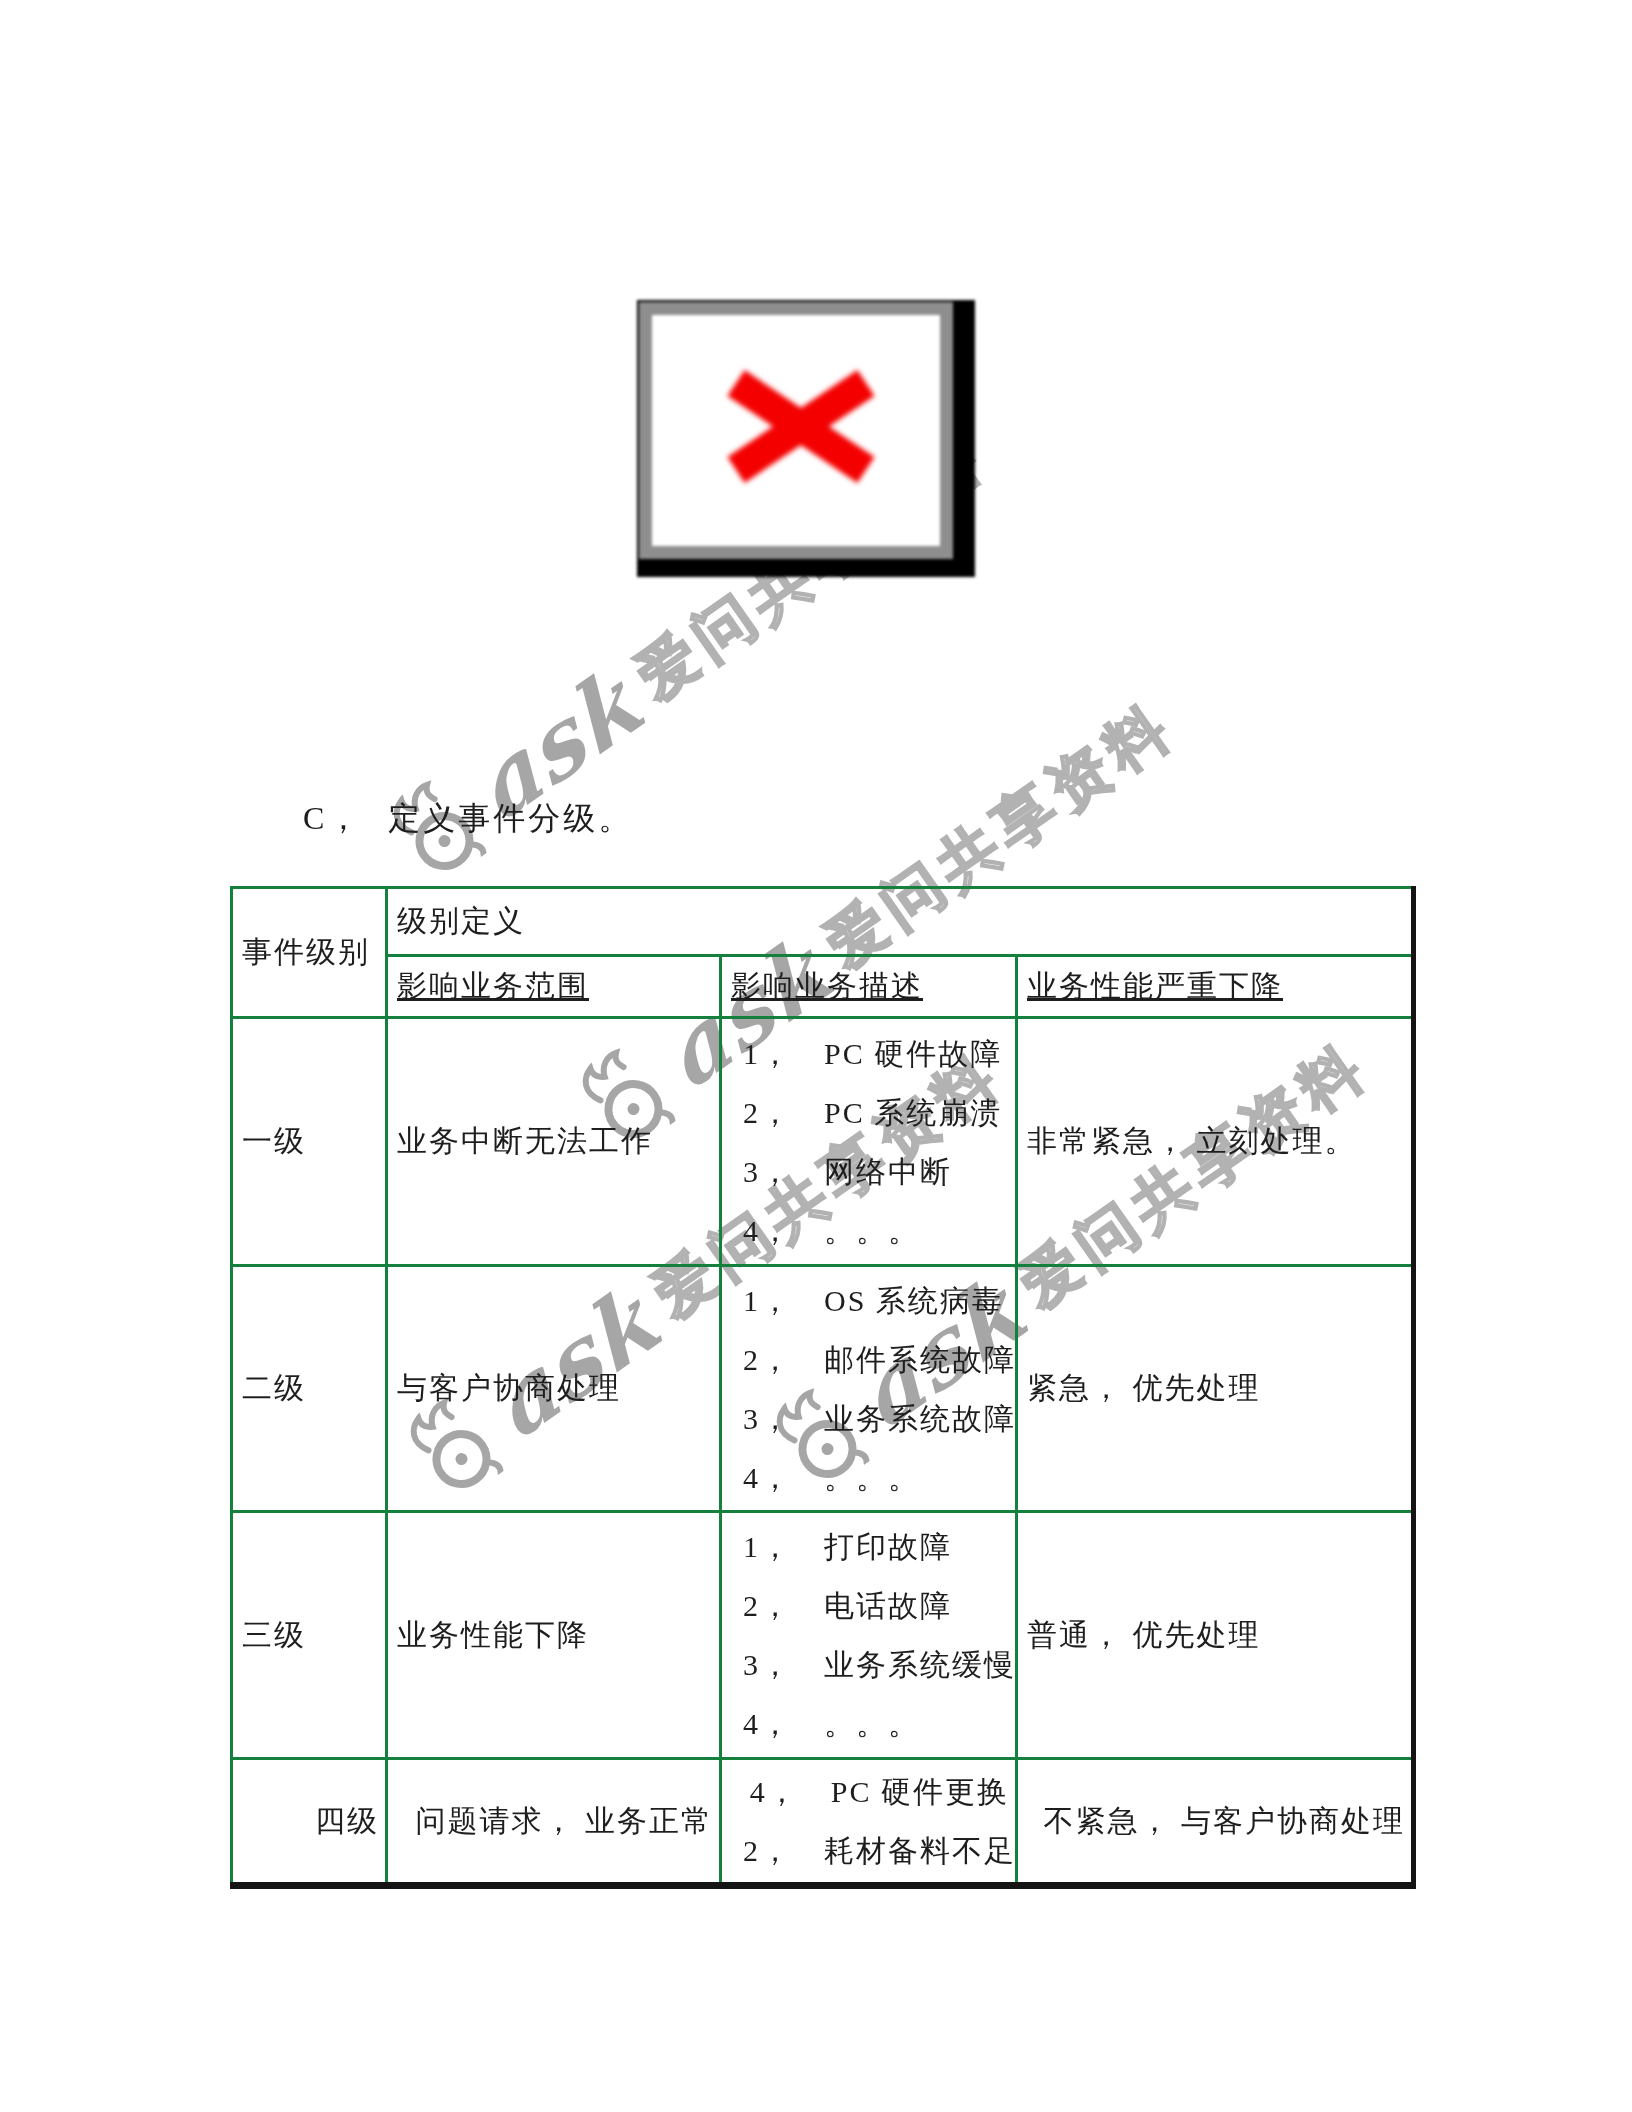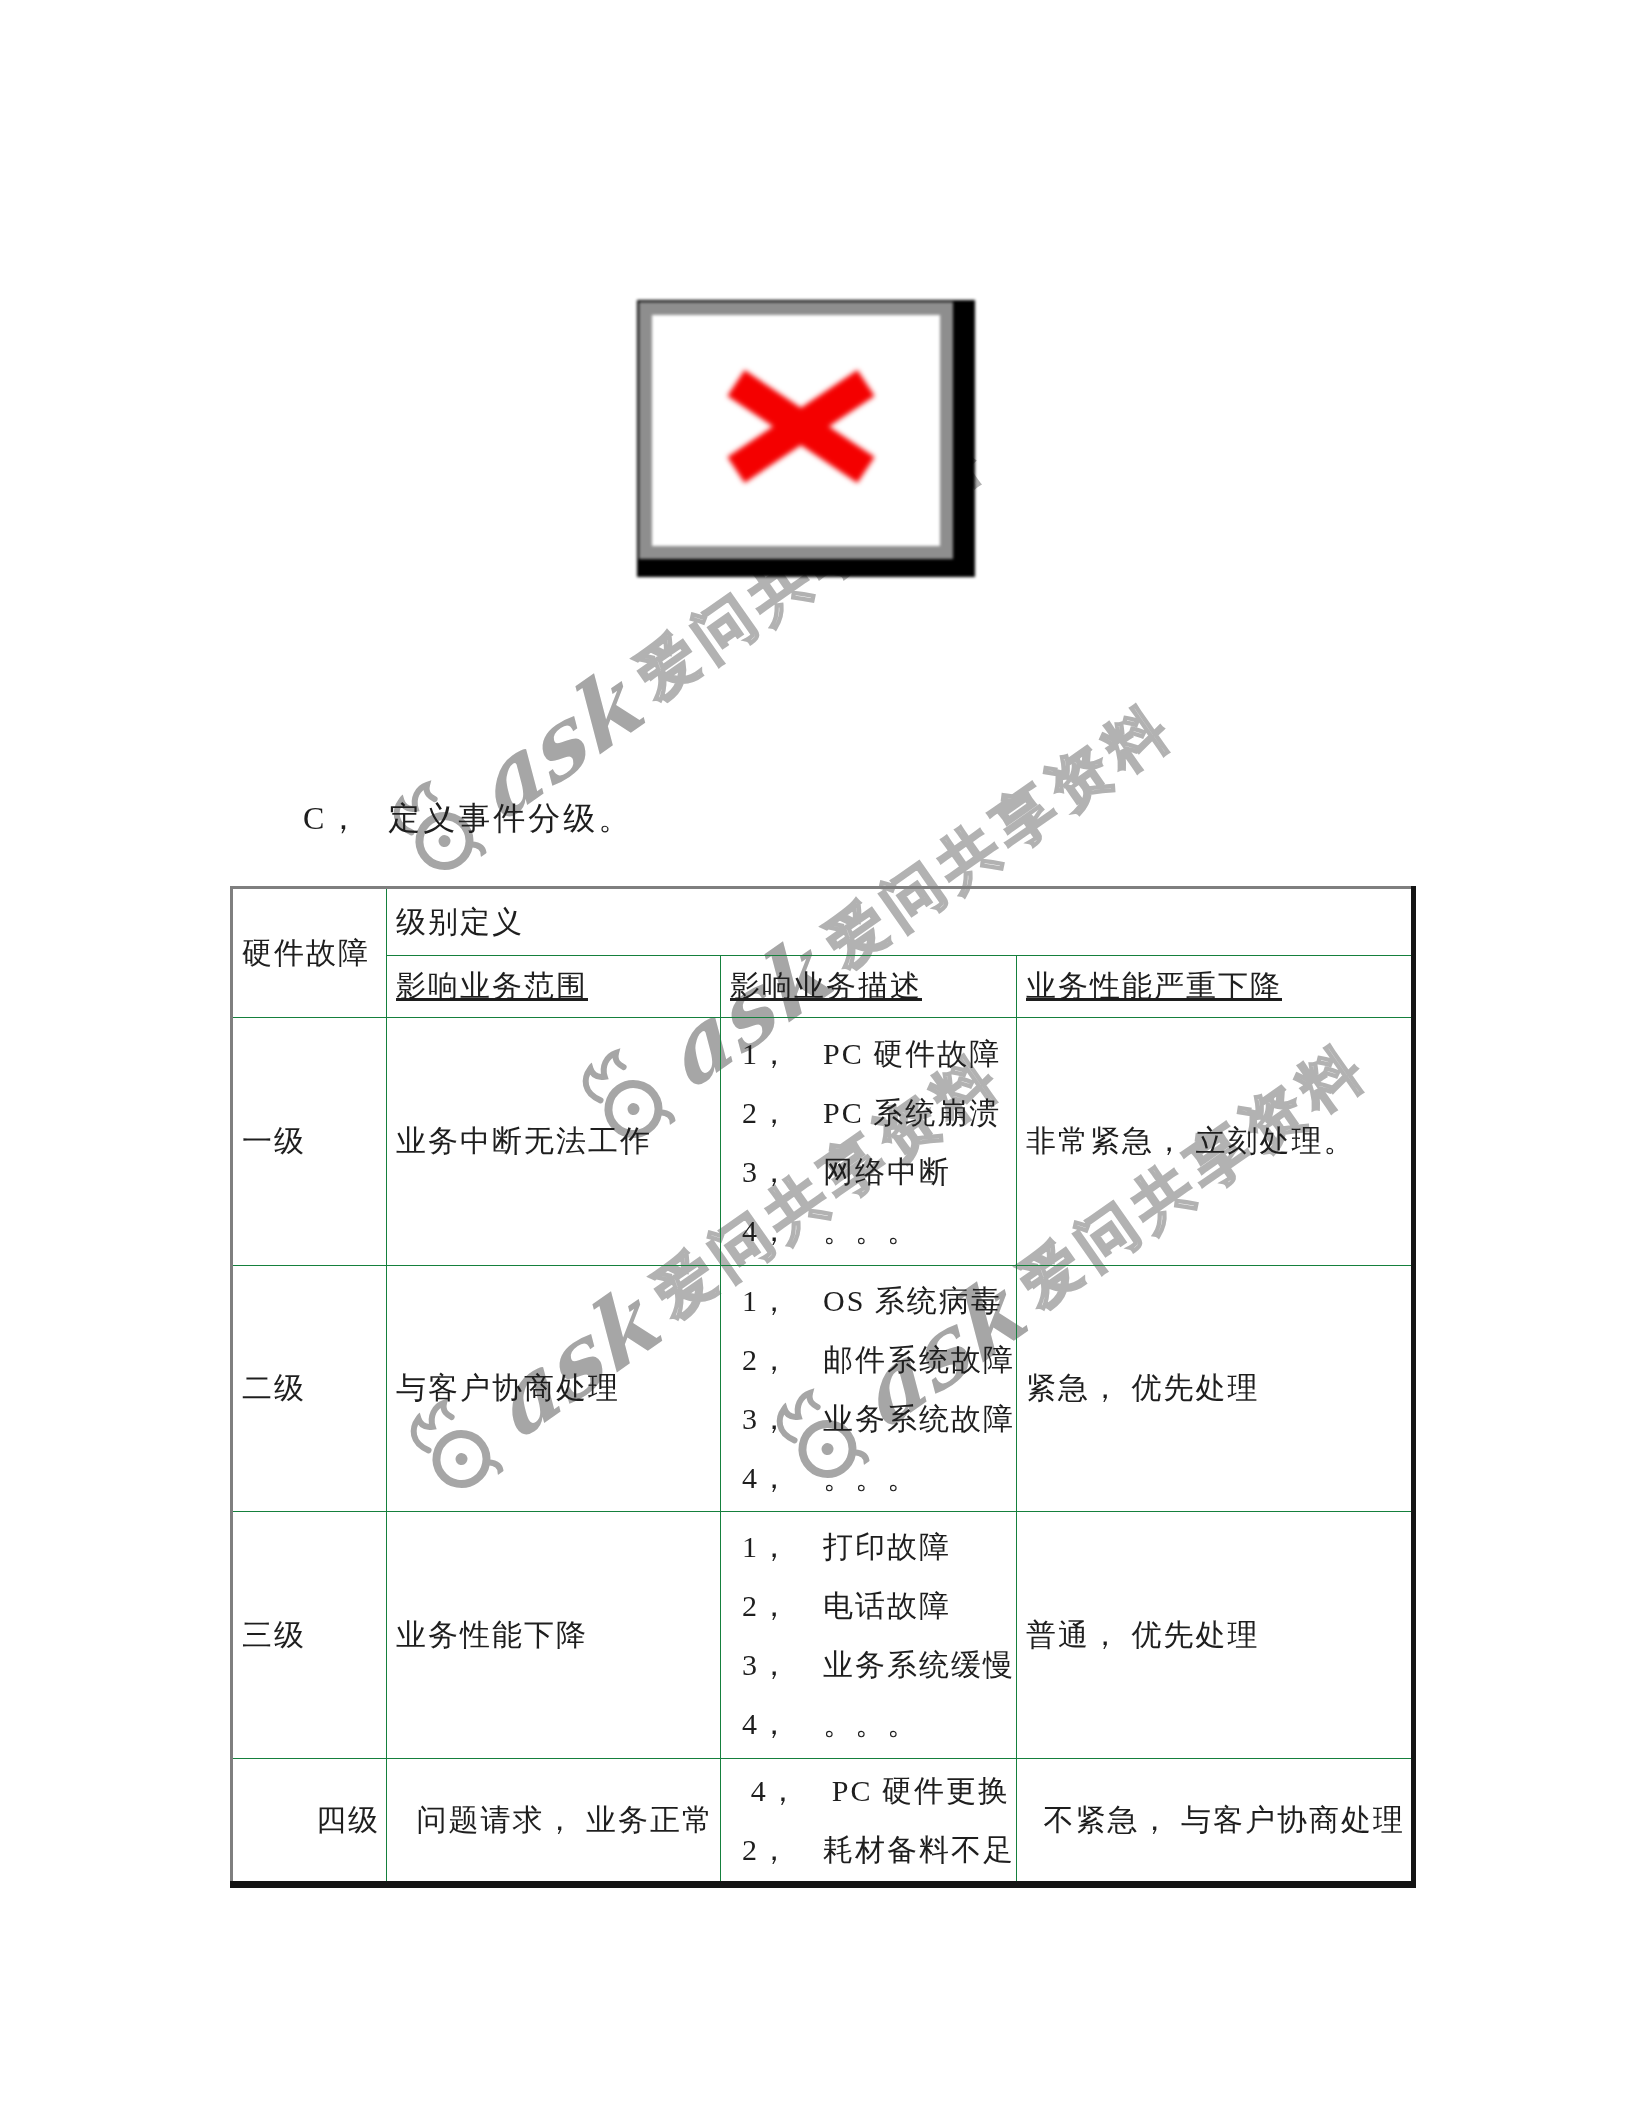--- a/index.html
+++ b/index.html
@@ -45,21 +45,21 @@
 
   
   .grade-table{
     position:absolute;left:230px;top:886px;width:1182px;z-index:2;
     table-layout:fixed;border-collapse:collapse;background:transparent;
     font-size:30px;letter-spacing:2px;
     border-top:3px solid #7f7f7f;border-left:3px solid #7f7f7f;
     border-right:5px solid #141414;border-bottom:7px solid #141414;
   }
   .grade-table td{
-    border:1px solid #15803d;padding:2px 6px 2px 9px;
+    border:3px solid #15803d;padding:2px 6px 2px 9px;
     vertical-align:middle;overflow:hidden;background:transparent;
   }
   .col-level{width:155px;}
   .col-scope{width:334px;}
   .col-desc{width:296px;}
   .col-urg{width:397px;}
   tr.hr1{height:68px;}
   tr.hr2{height:62px;text-decoration:underline;}
   tr.r1{height:248px;}
   tr.r2{height:246px;}
@@ -134,21 +134,21 @@
 
   <table class="grade-table">
     <colgroup>
       <col class="col-level">
         <col class="col-scope">
         <col class="col-desc">
         <col class="col-urg">
     </colgroup>
     <tbody>
       <tr class="hr1">
-        <td rowspan="2" class="cell-level">硬件故障</td>
+        <td rowspan="2" class="cell-level">事件级别</td>
         <td colspan="3">级别定义</td>
       </tr>
       <tr class="hr2">
         <td>影响业务范围</td>
         <td>影响业务描述</td>
         <td>业务性能严重下降</td>
       </tr>
 
       <tr class="r1">
         <td class="cell-level">一级</td>

